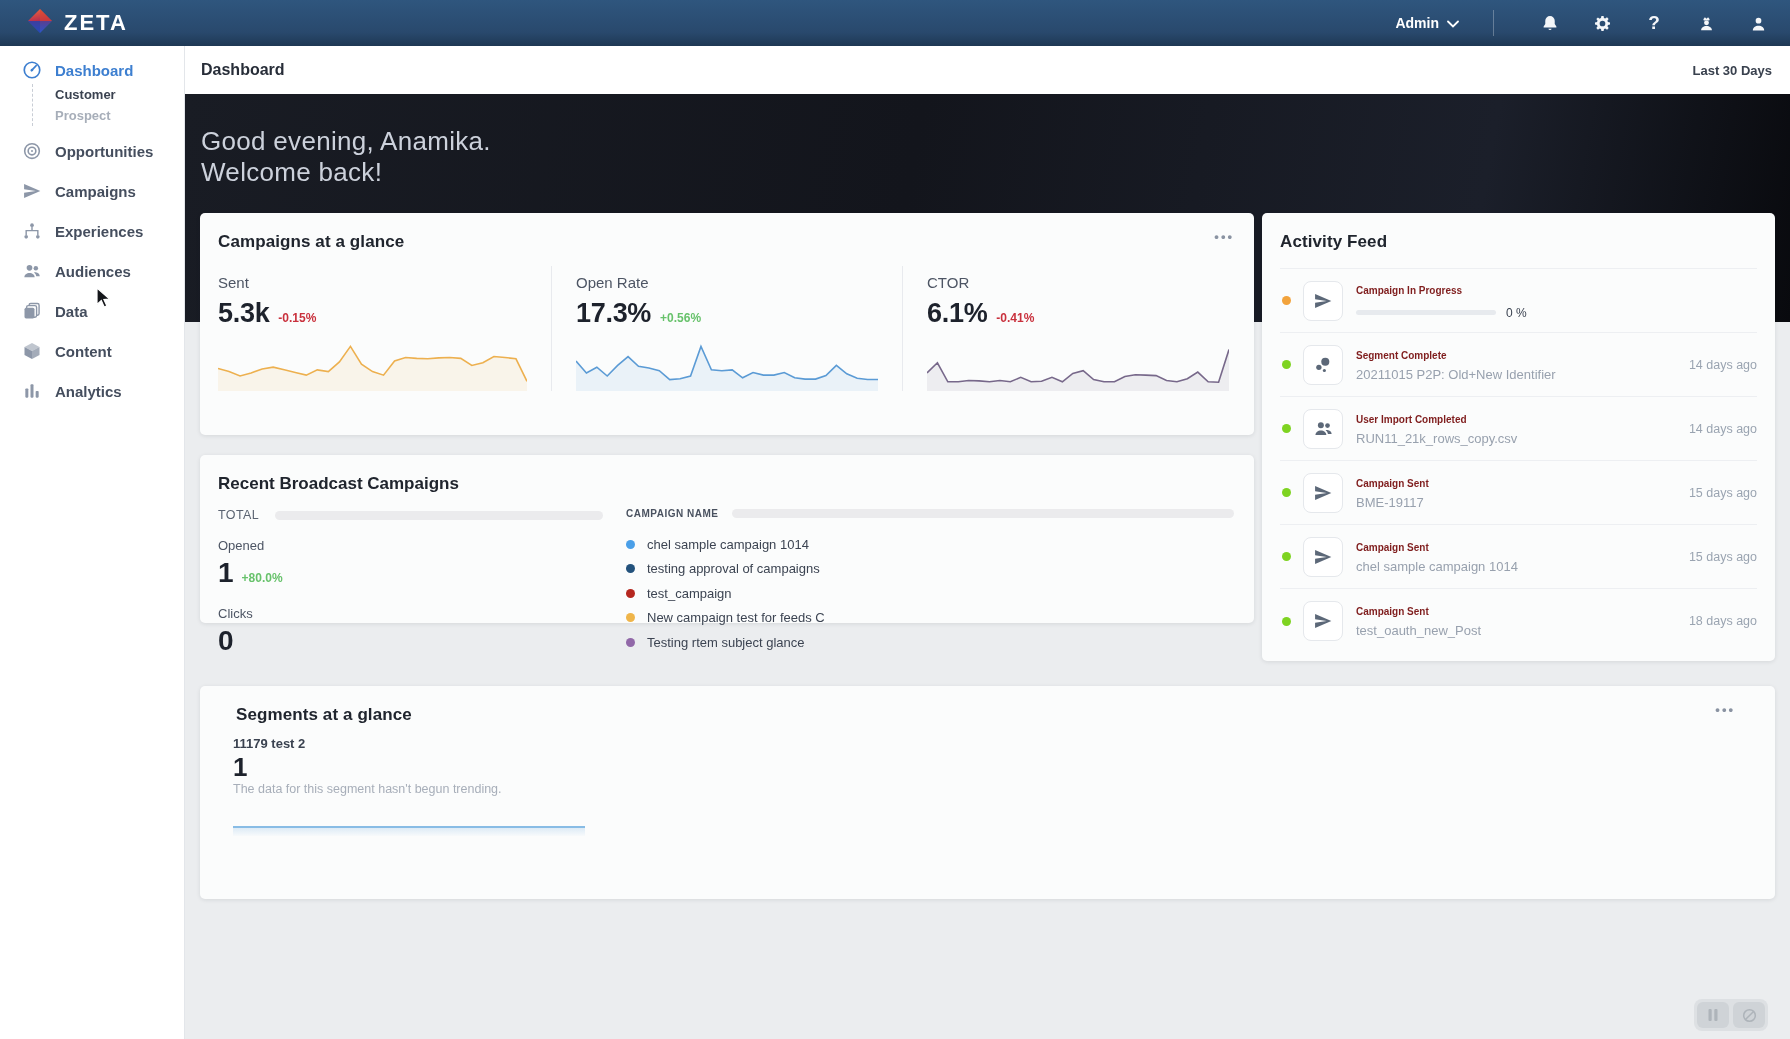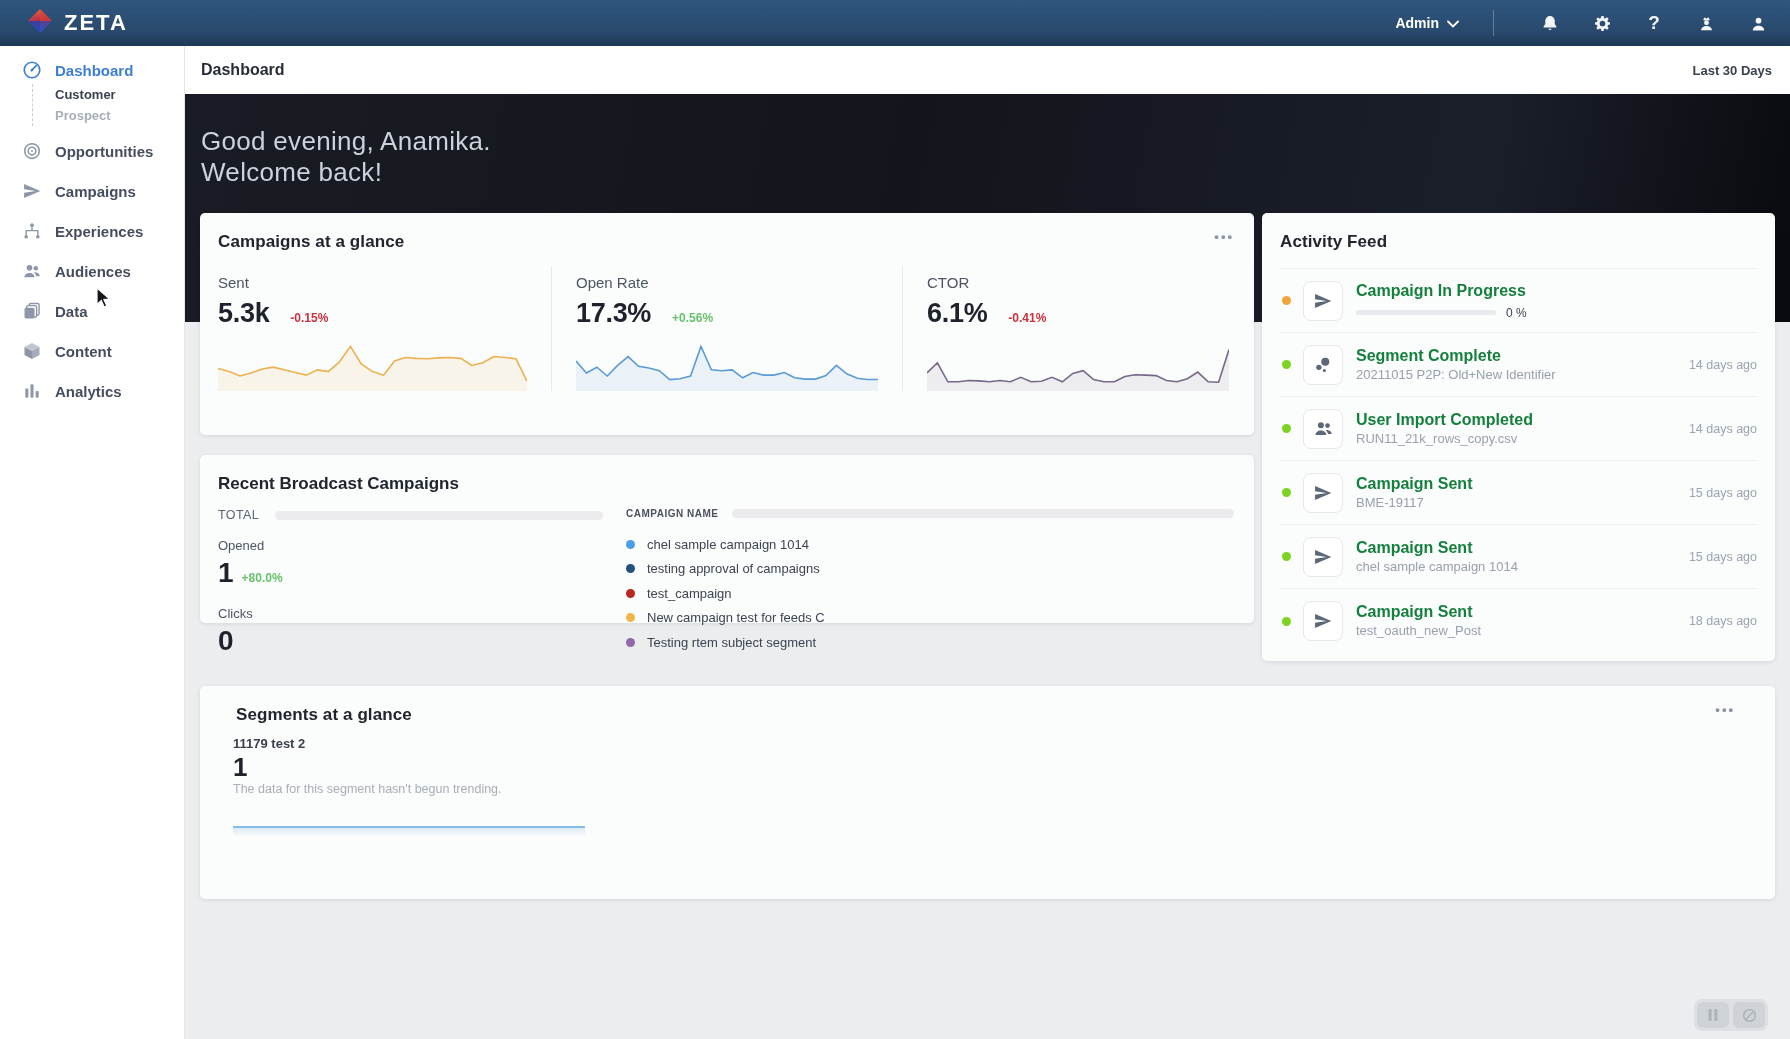--- a/index.html
+++ b/index.html
@@ -55,34 +55,34 @@
   .dots-menu { color:#8a93a2; font-size:13px; letter-spacing:2px; font-weight:bold; cursor:pointer; line-height:10px; }
 
   
   .camp-card { height:222px; }
   .metrics { display:flex; margin-top:14px; }
   .metric-col { width:351px; padding:8px 24px 0 18px; }
   .metric-col + .metric-col { border-left:1px solid #e8eaee; padding-left:24px; }
   .m-label { font-size:15px; color:#4d5564; margin-bottom:7px; }
   .m-valrow { display:flex; align-items:baseline; gap:9px; }
   .m-value { font-size:27px; font-weight:bold; color:#1d222c; letter-spacing:-.3px; }
-  .m-delta { font-size:12px; font-weight:bold;margin-left:12px; }
+  .m-delta { font-size:12px; font-weight:bold; }
   .sparkline { margin-top:10px; width:100%; height:52px; }
   .sparkline svg { width:100%; height:100%; display:block; }
 
   
   .feed-card { height:448px; padding:0 18px; }
   .feed-head { padding:19px 2px 16px 0; border-bottom:1px solid #edeff2; display:flex; }
   .feed-row { display:flex; align-items:center; height:64px; border-bottom:1px solid #edeff2; cursor:pointer; }
   .feed-row:last-child { border-bottom:none; }
   .f-dot { width:9px; height:9px; border-radius:50%; flex:0 0 9px; margin:0 12px 0 2px; }
   .f-icobox { width:40px; height:40px; border:1px solid #e5e8ec; border-radius:8px; background:#fff;
     display:flex; align-items:center; justify-content:center; color:#5c6878; flex:0 0 40px; margin-right:13px; }
   .f-body { flex:1; min-width:0; }
-  .f-title { font-size:16px; font-weight:bold; color:#15803d; line-height:18px; }
+  .f-title { font-size:10px; font-weight:bold; color:#7f1d1d; line-height:18px; }
   .f-sub { font-size:13px; color:#98a1ae; line-height:16px; margin-top:2px; }
   .f-progress { display:flex; align-items:center; gap:10px; margin-top:6px; }
   .f-bar { width:140px; height:5px; border-radius:3px; background:#e7eaee; }
   .f-pct { font-size:12px; color:#3a4250; }
   .f-time { font-size:12.5px; color:#9aa4b1; white-space:nowrap; margin-left:10px; }
 
   
   .broadcast-card { height:168px; margin-top:20px; padding:0 20px 0 18px; position:relative; }
   .bc-title { padding-top:19px; font-size:17px; font-weight:bold; color:#20252e; }
   .bc-row-total { display:flex; align-items:center; margin-top:14px; }
@@ -356,21 +356,21 @@
                     <div class="legend-item">
                       <span class="legend-dot" style="background:#b5271f"></span>
                       <span class="legend-label">test_campaign</span>
                     </div>
                     <div class="legend-item">
                       <span class="legend-dot" style="background:#efb54a"></span>
                       <span class="legend-label">New campaign test for feeds C</span>
                     </div>
                     <div class="legend-item">
                       <span class="legend-dot" style="background:#9168a8"></span>
-                      <span class="legend-label">Testing rtem subject segment</span>
+                      <span class="legend-label">Testing rtem subject glance</span>
                     </div>
                   </div>
               </div>
             </div>
           </section>
         </div>
 
         <div class="col-right">
 
           <section class="card feed-card">

